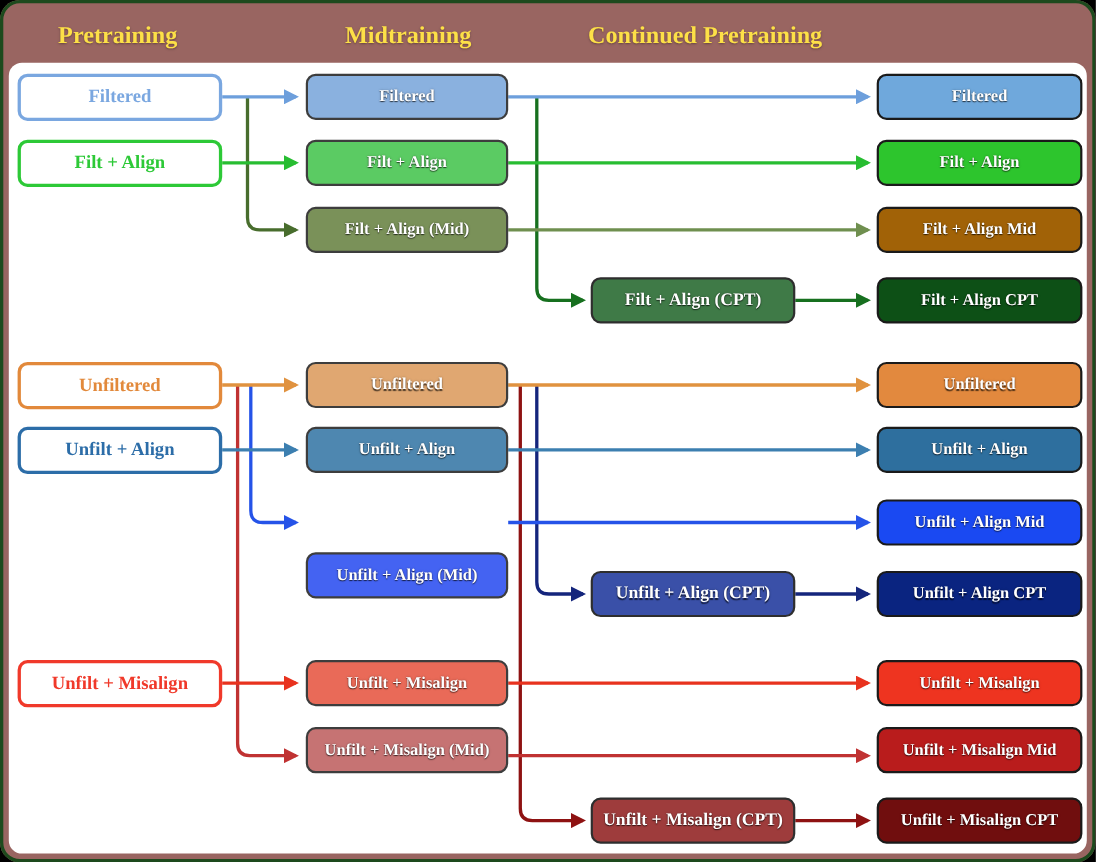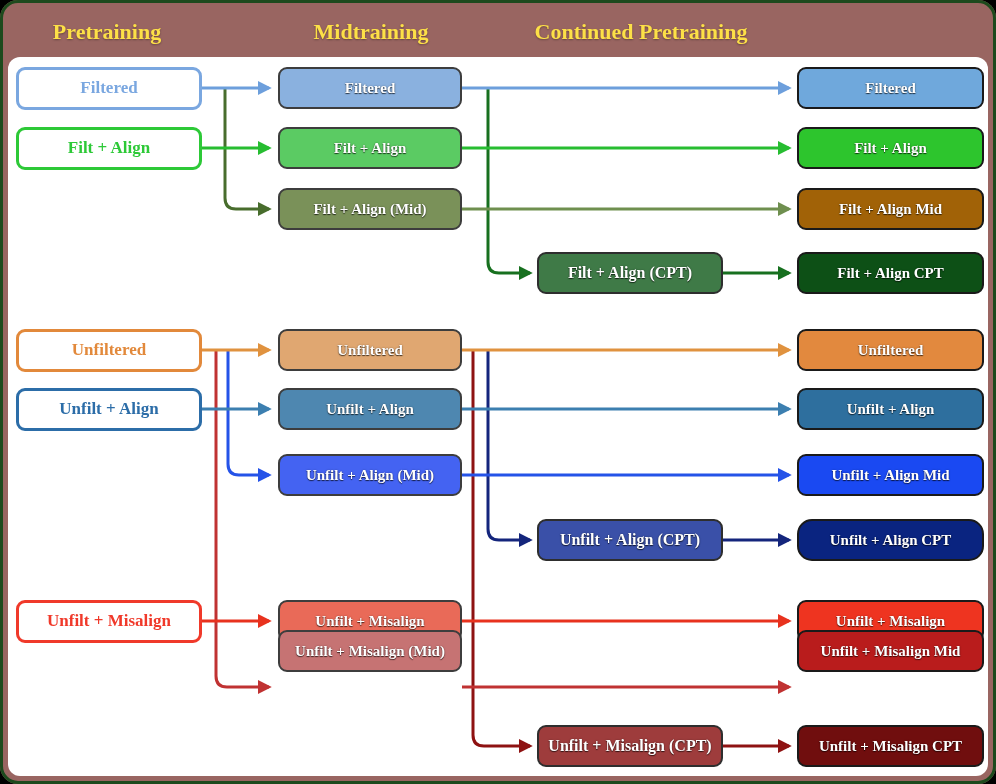--- a/index.html
+++ b/index.html
@@ -31,50 +31,50 @@
   .cpt{border:2.5px solid #2e2e2e;font-size:16px;}
   .post{border:2.5px solid #1a1a1a;}
   
   .c1{left:16px;width:186px;height:43px;}
   .c2{left:278px;width:184px;height:42px;}
   .c3{left:537px;width:186px;height:42px;}
   .c4{left:797px;width:187px;height:42px;}
   
   .r88{top:67px;}.r148{top:127px;}.r209{top:188px;}.r273{top:252px;}
   .r350{top:329px;}.r409{top:388px;}.r475{top:454px;}.r540{top:519px;}
-  .r621{top:600px;}.r687{top:630px;}.r746{top:725px;}
+  .r621{top:600px;}.r687{top:661px;}.r746{top:725px;}
   .c1.r88,.c1.r148,.c1.r350,.c1.r409,.c1.r621{margin-top:-0.5px;}
   
   #n-pre-filtered{border-color:#7aa7e0;color:#7aa7e0;}
   #n-pre-filt-align{border-color:#2dc937;color:#2dc937;}
   #n-pre-unfiltered{border-color:#e2893b;color:#e2893b;}
   #n-pre-unfilt-align{border-color:#2c6da8;color:#2c6da8;}
   #n-pre-unfilt-misalign{border-color:#f0392a;color:#f0392a;}
   
   #n-mid-filtered{background:#8ab1df;}
   #n-mid-filt-align{background:#5bcb63;}
   #n-mid-filt-align-mid{background:#7a9159;}
   #n-mid-unfiltered{background:#e0a771;}
   #n-mid-unfilt-align{background:#4e87b0;}
-  #n-mid-unfilt-align-mid{background:#4463f2;}
+  #n-mid-unfilt-align-mid{background:#4463f2;margin-top:48px;}
   #n-mid-unfilt-misalign{background:#e96a58;}
   #n-mid-unfilt-misalign-mid{background:#c67373;}
   
   #n-cpt-filt-align{background:#3f7a47;}
   #n-cpt-unfilt-align{background:#3a50a8;}
   #n-cpt-unfilt-misalign{background:#9e3c3c;}
   
   #n-post-filtered{background:#6fa8dc;}
   #n-post-filt-align{background:#2dc52d;}
   #n-post-filt-align-mid{background:#a16207;}
   #n-post-filt-align-cpt{background:#0d5016;}
   #n-post-unfiltered{background:#e2893e;}
   #n-post-unfilt-align{background:#2e6f9e;}
   #n-post-unfilt-align-mid{background:#1a49f2;}
-  #n-post-unfilt-align-cpt{background:#0a2480;border-radius:15px;}
+  #n-post-unfilt-align-cpt{background:#0a2480;}
   #n-post-unfilt-misalign{background:#ee3420;}
   #n-post-unfilt-misalign-mid{background:#b91c1c;}
   #n-post-unfilt-misalign-cpt{background:#700e0e;}
 </style>
 </head>
 <body>
 
 <div class="figure">
 
   <div class="hdr" id="hdr-pre">Pretraining</div>

